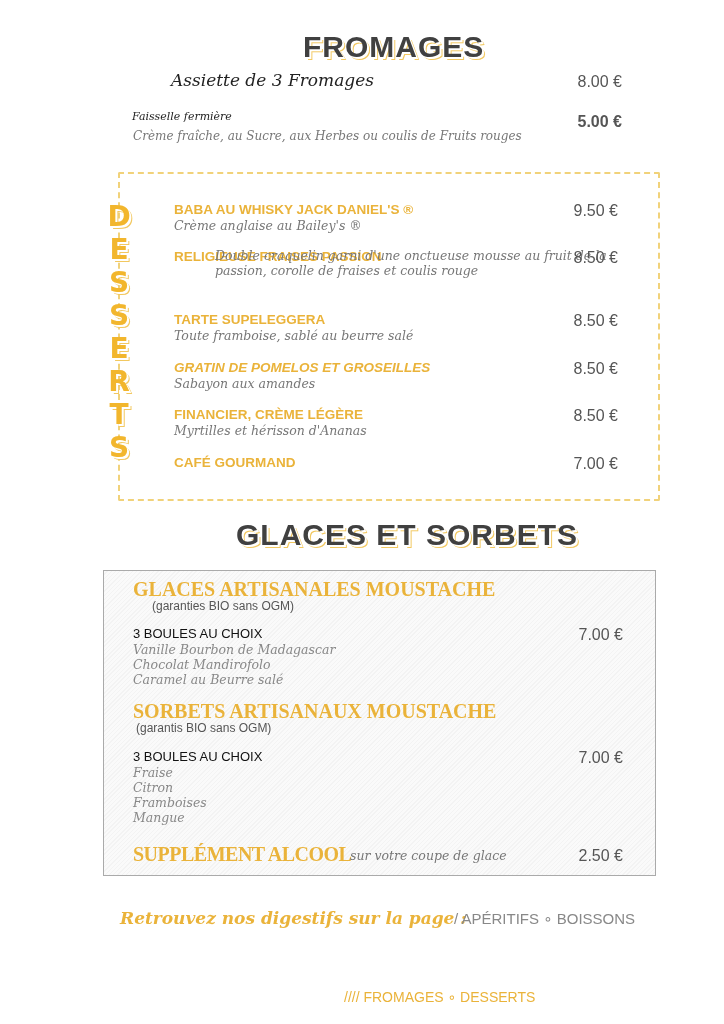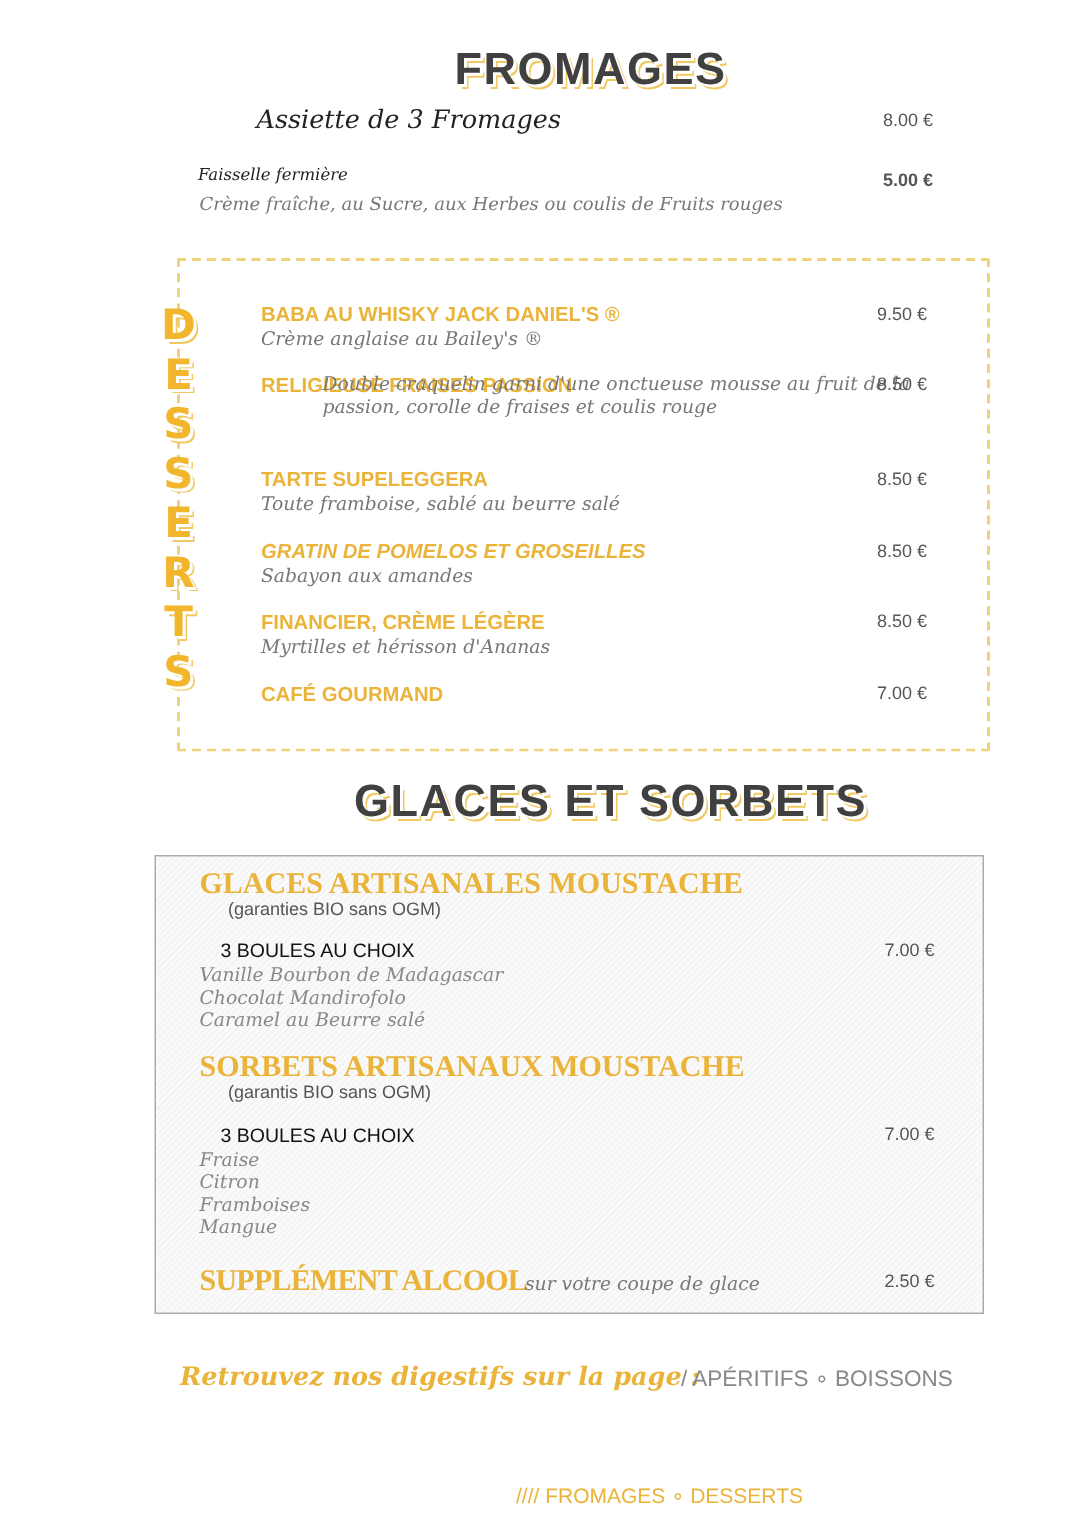--- a/index.html
+++ b/index.html
@@ -2,33 +2,33 @@
 <html><head>
 <meta charset="utf-8">
 <style>
   html, body { margin:0; padding:0; }
   body { width:724px; height:1024px; background:#ffffff; position:relative; overflow:hidden;
          font-family:"Liberation Sans", sans-serif; color:#333; }
   .abs { position:absolute; }
   .title-outline { font-family:Liberation Sans, sans-serif; font-weight:bold; color:#404040;
          text-shadow: 2px 2px 0 #fff, 3px 3px 0 #f2c860; letter-spacing:1px; }
   .script { font-family:"DejaVu Serif", serif; font-style:italic; }
-  .price { font-family:"Liberation Sans", sans-serif; font-size:12px; color:#555; position:absolute; text-align:right; }
+  .price { font-family:"Liberation Sans", sans-serif; font-size:16px; color:#555; position:absolute; text-align:right; }
   .desc { font-family:"DejaVu Serif", serif; font-style:italic; font-size:12.5px; color:#777; line-height:15px; }
   .dname { font-family:"Liberation Sans", sans-serif; font-size:13.5px; color:#eab33a; font-weight:bold; }
   .dessert-box { position:absolute; left:118px; top:172px; width:538px; height:325px;
          border:2px dashed #f1d27a; border-radius:2px; }
   .vert { position:absolute; left:104px; top:200px; width:30px; text-align:center; }
   .vert span { display:block; font-family:"DejaVu Sans", sans-serif; font-weight:bold; font-size:28px;
          line-height:33px; color:#f2b62d; text-shadow:2px 2px 0 #fff, 3px 3px 0 #f2c860; }
   .ice-box { position:absolute; left:103px; top:570px; width:551px; height:304px; border:1.5px solid #aaa;
          background: repeating-linear-gradient(135deg, #fafafa 0 2px, #f3f3f3 2px 3px); }
   .ice-h { font-family:Liberation Serif, serif; font-size:20px; color:#eab33a; font-weight:bold; }
   .small { font-family:"Liberation Sans", sans-serif; font-size:12px; color:#555; }
-  .choice { font-family:"Liberation Sans", sans-serif; font-size:13px; color:#111;margin-left:14px; }
+  .choice { font-family:"Liberation Sans", sans-serif; font-size:13px; color:#111; }
   .flav { font-family:"DejaVu Serif", serif; font-style:italic; font-size:12.5px; color:#888; line-height:15px; }
 </style>
 </head>
 <body>
 
 <div class="abs title-outline" style="left:303px;top:30px;font-size:30px;">FROMAGES</div>
 
 <div class="abs script" style="left:132px;top:70px;font-size:17px;color:#222;margin-left:39px;">Assiette de 3 Fromages</div>
 <div class="price" style="left:540px;top:73px;width:82px;">8.00 €</div>
 
@@ -77,21 +77,21 @@
 
 <div class="abs ice-h" style="left:133px;top:578px;">GLACES ARTISANALES MOUSTACHE</div>
 <div class="abs small" style="left:152px;top:599px;">(garanties BIO sans OGM)</div>
 <div class="abs choice" style="left:133px;top:626px;">3 BOULES AU CHOIX</div>
 <div class="price" style="left:541px;top:626px;width:82px;">7.00 €</div>
 <div class="abs flav" style="left:133px;top:642px;">Vanille Bourbon de Madagascar</div>
 <div class="abs flav" style="left:133px;top:657px;">Chocolat Mandirofolo</div>
 <div class="abs flav" style="left:133px;top:672px;">Caramel au Beurre salé</div>
 
 <div class="abs ice-h" style="left:133px;top:700px;">SORBETS ARTISANAUX MOUSTACHE</div>
-<div class="abs small" style="left:152px;top:721px;">(garantis BIO sans OGM)</div>
+<div class="abs small" style="left:136px;top:721px;">(garantis BIO sans OGM)</div>
 <div class="abs choice" style="left:133px;top:749px;">3 BOULES AU CHOIX</div>
 <div class="price" style="left:541px;top:749px;width:82px;">7.00 €</div>
 <div class="abs flav" style="left:133px;top:765px;">Fraise</div>
 <div class="abs flav" style="left:133px;top:780px;">Citron</div>
 <div class="abs flav" style="left:133px;top:795px;">Framboises</div>
 <div class="abs flav" style="left:133px;top:810px;">Mangue</div>
 
 <div class="abs ice-h" style="left:133px;top:843px;letter-spacing:-0.5px;">SUPPLÉMENT ALCOOL</div>
 <div class="abs flav" style="left:350px;top:848px;color:#777;">sur votre coupe de glace</div>
 <div class="price" style="left:541px;top:847px;width:82px;">2.50 €</div>

